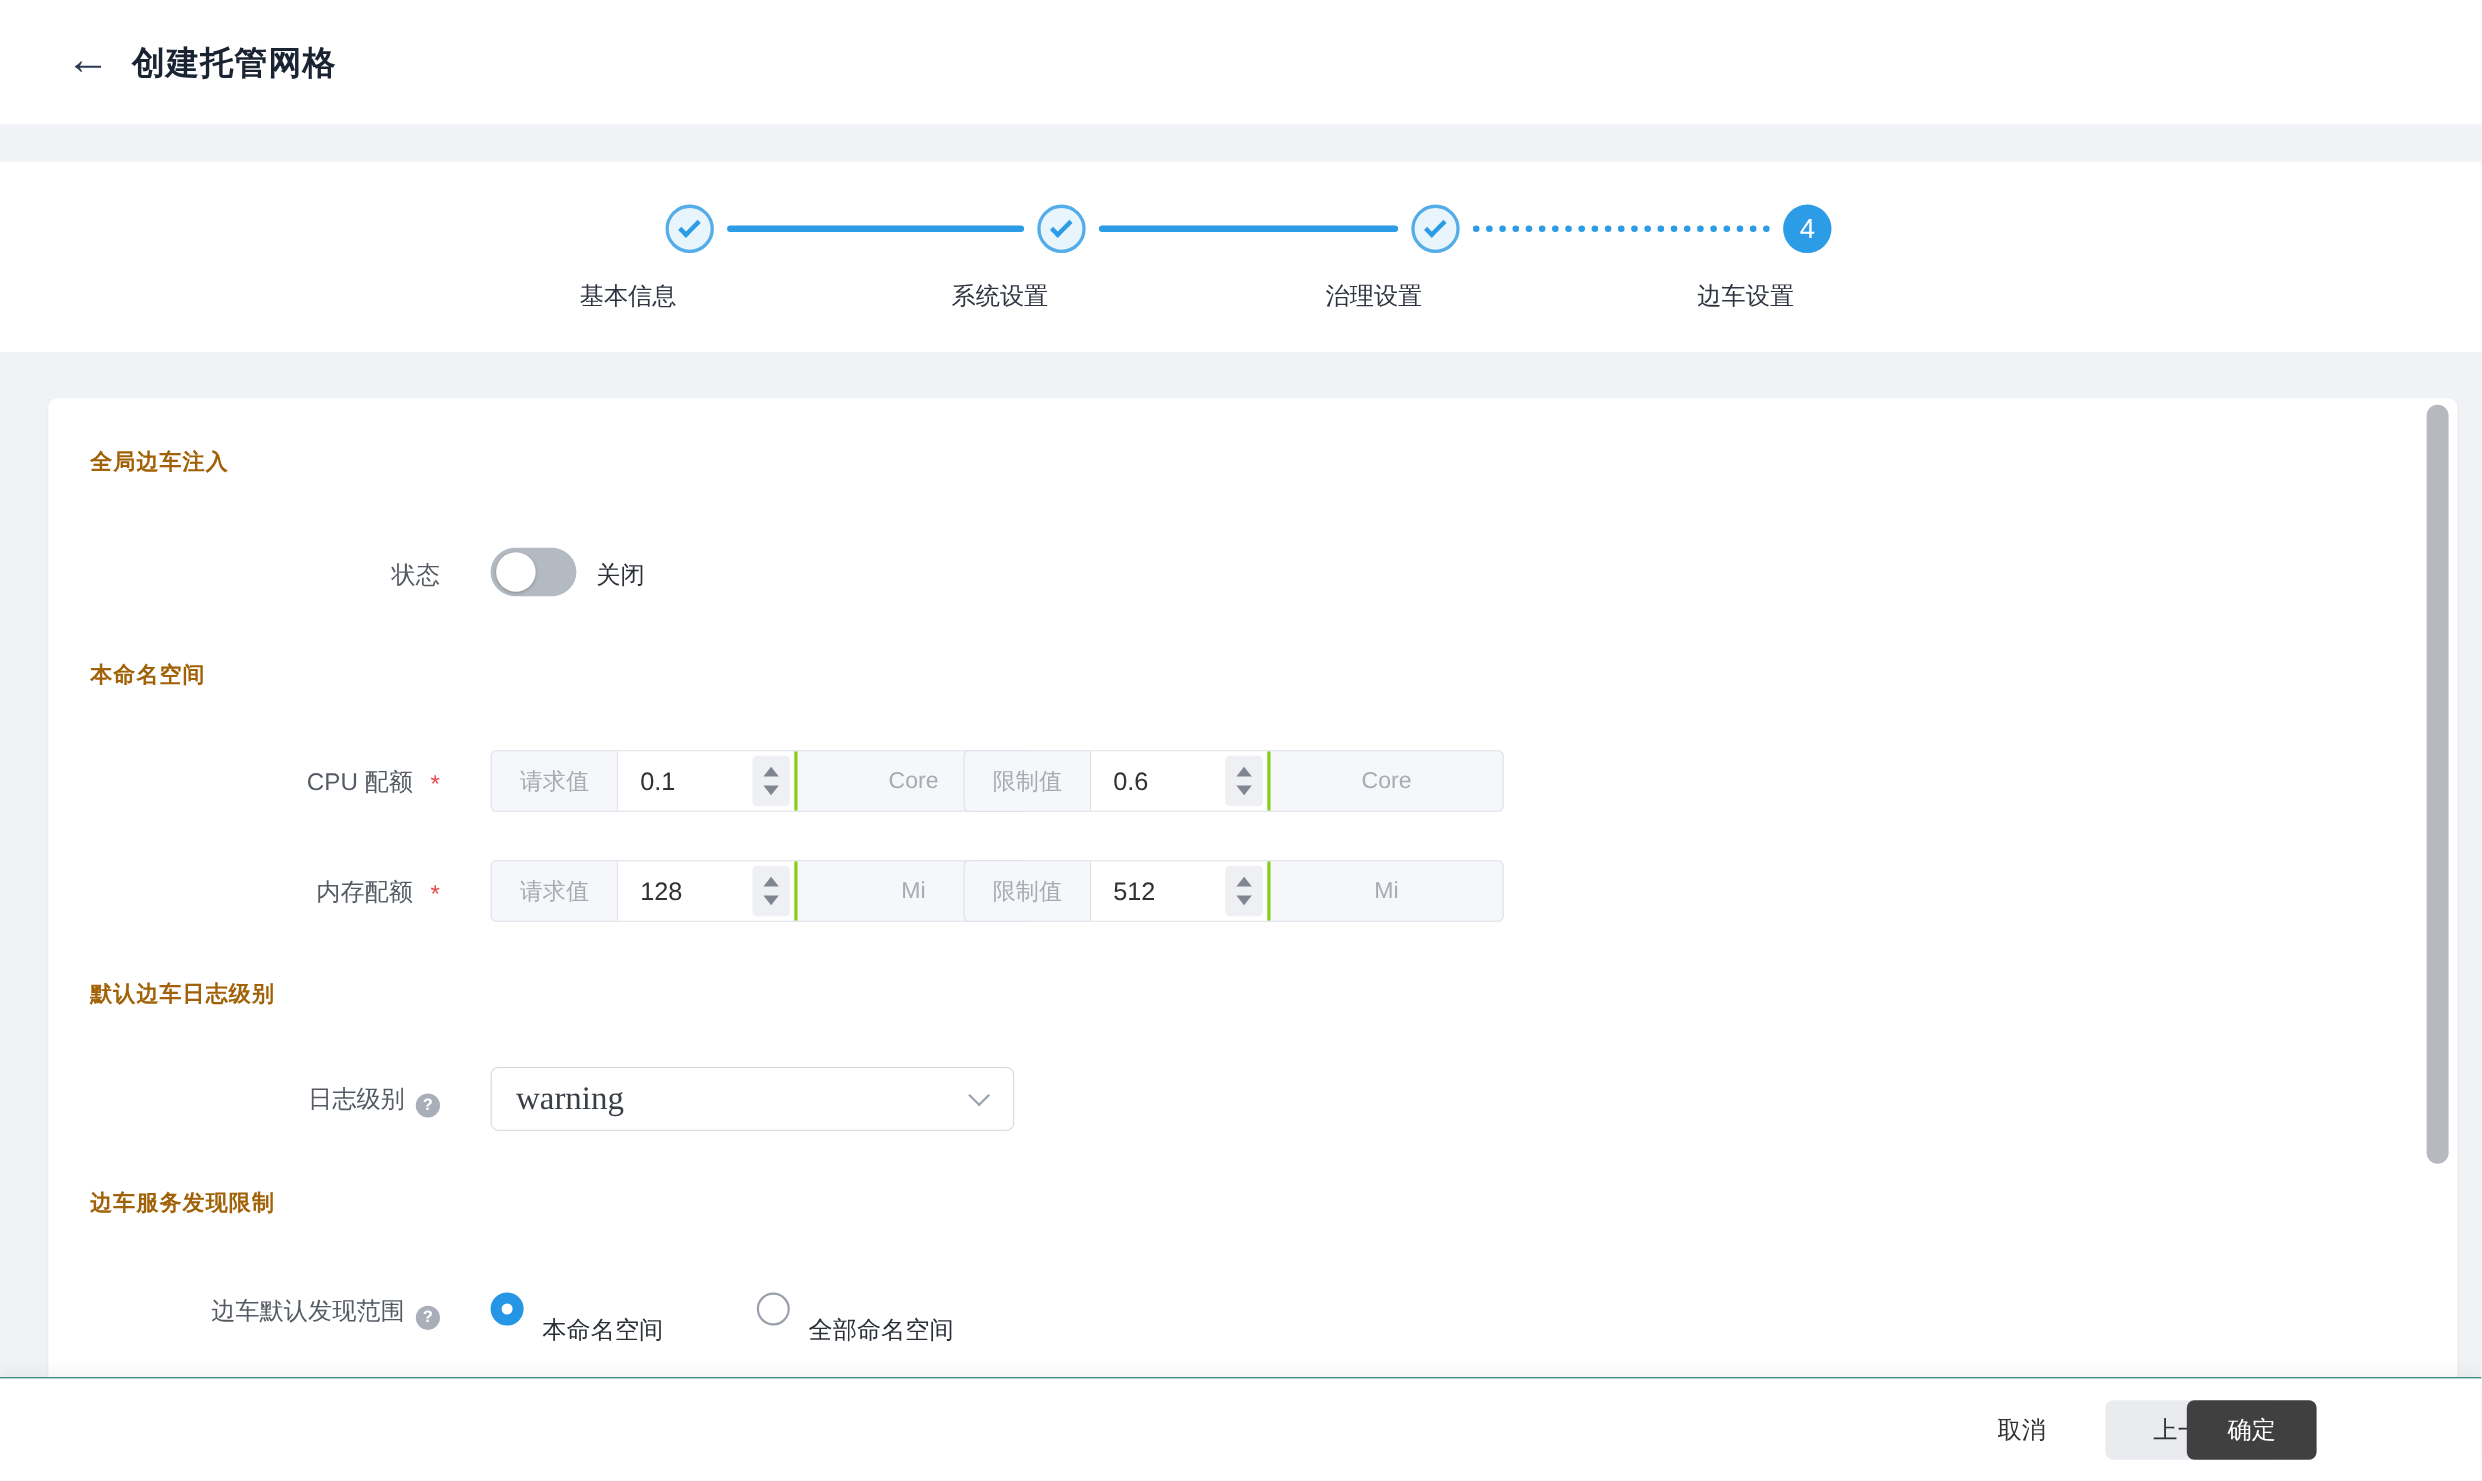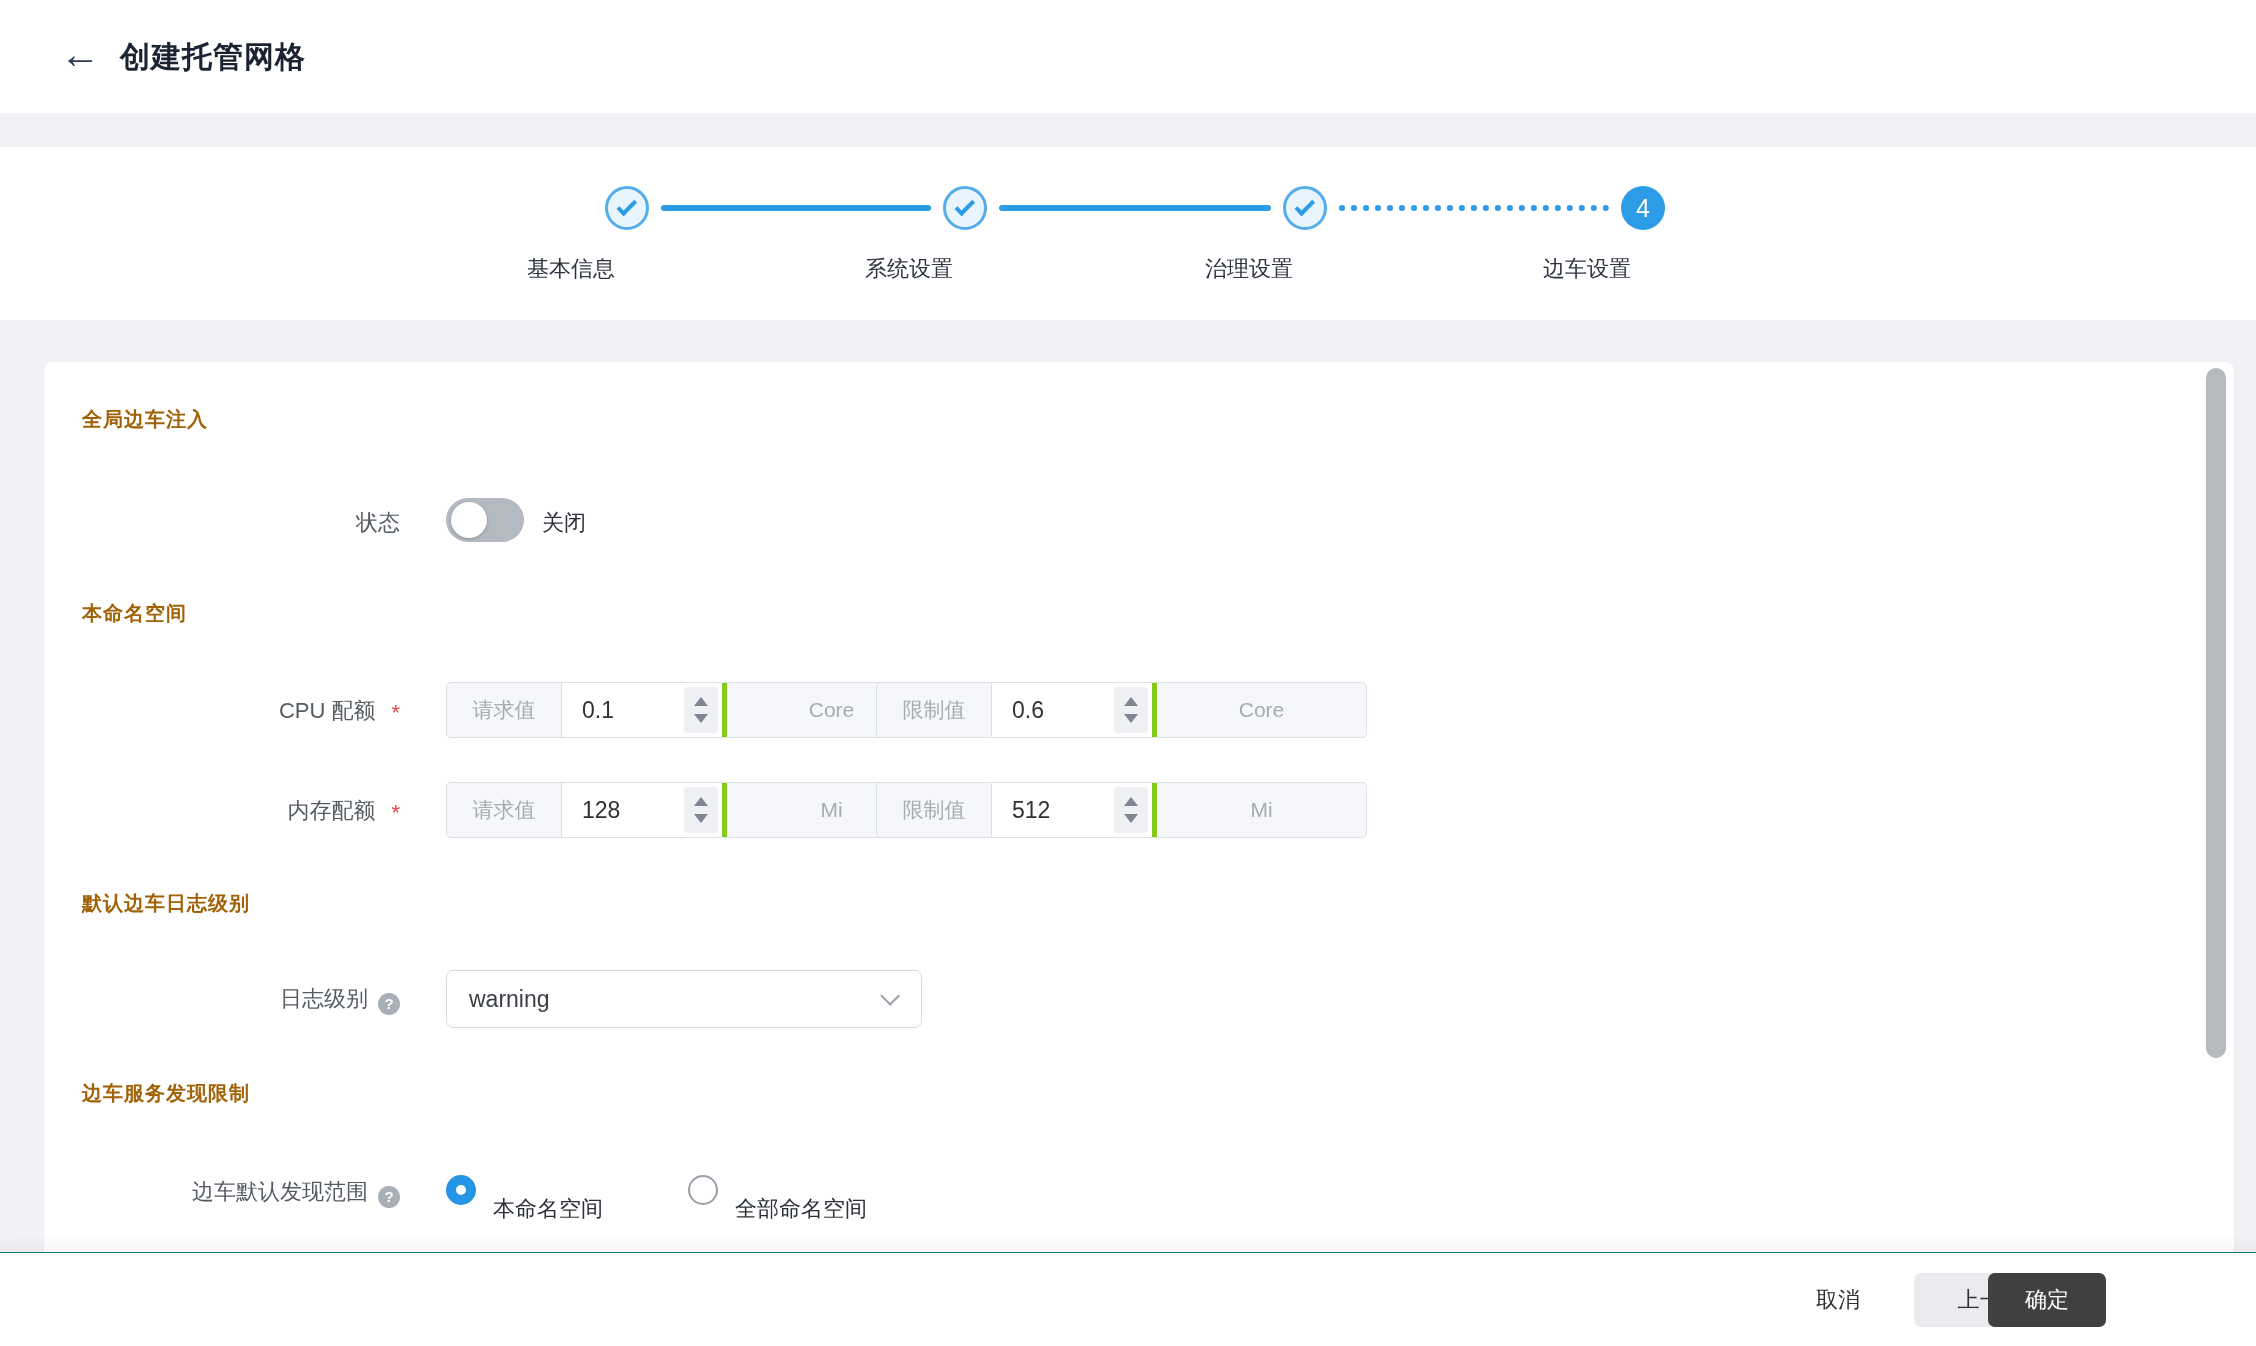--- a/index.html
+++ b/index.html
@@ -91,21 +91,21 @@
   .input-group {
     position: absolute; width: 491px; height: 56px;
     border: 1px solid #dcdfe6; border-radius: 5px; background: #f5f7fa;
     display: flex; overflow: hidden;
   }
   .ig-prefix, .ig-suffix {
     display: flex; align-items: center; justify-content: center;
     font-size: 21px; color: #a8abb2;
   }
   .ig-prefix { width: 115px; border-right: 1px solid #dcdfe6; }
-  .ig-suffix { flex: 1; border-left: 5px solid #84cc16; }
+  .ig-suffix { flex: 1; border-left: 3px solid #84cc16; }
   .ig-value { width: 160px; background: #ffffff; position: relative; }
   .ig-input {
     width: 105px; height: 100%; border: none; outline: none; background: transparent;
     padding-left: 20px; font-size: 23px; color: #303133;
     font-family: "Liberation Sans", "DejaVu Sans", sans-serif;
   }
   .num-stepper {
     position: absolute; right: 4px; top: 4px; width: 34px; height: 46px;
     background: #eef0f3; border-radius: 4px;
     display: flex; flex-direction: column; align-items: center; justify-content: center;
@@ -113,21 +113,21 @@
   }
   .tri-up { width: 0; height: 0; border-left: 7px solid transparent; border-right: 7px solid transparent; border-bottom: 9px solid #7f8591; }
   .tri-down { width: 0; height: 0; border-left: 7px solid transparent; border-right: 7px solid transparent; border-top: 9px solid #7f8591; }
 
   
   .select {
     position: absolute; left: 402px; width: 476px; height: 58px;
     border: 1px solid #d3d9e0; border-radius: 7px; background: #ffffff;
     display: flex; align-items: center; padding-left: 22px; cursor: pointer;
   }
-  .select-value { font-size: 23px; color: #3a3f46; }
+  .select-value { font-size: 30px; color: #3a3f46; font-family: Liberation Serif, serif; }
   .chevron-down {
     position: absolute; right: 26px; top: 20px; width: 14px; height: 14px;
     border-right: 2px solid #99a2ad; border-bottom: 2px solid #99a2ad;
     transform: rotate(45deg) translateY(-3px);
   }
 
   
   .radio-outer { position: absolute; width: 30px; height: 30px; border-radius: 50%; cursor: pointer; background: #ffffff; }
   .radio-selected { border: 10px solid #2496e5; }
   .radio-unselected { border: 2px solid #9aa0aa; }

